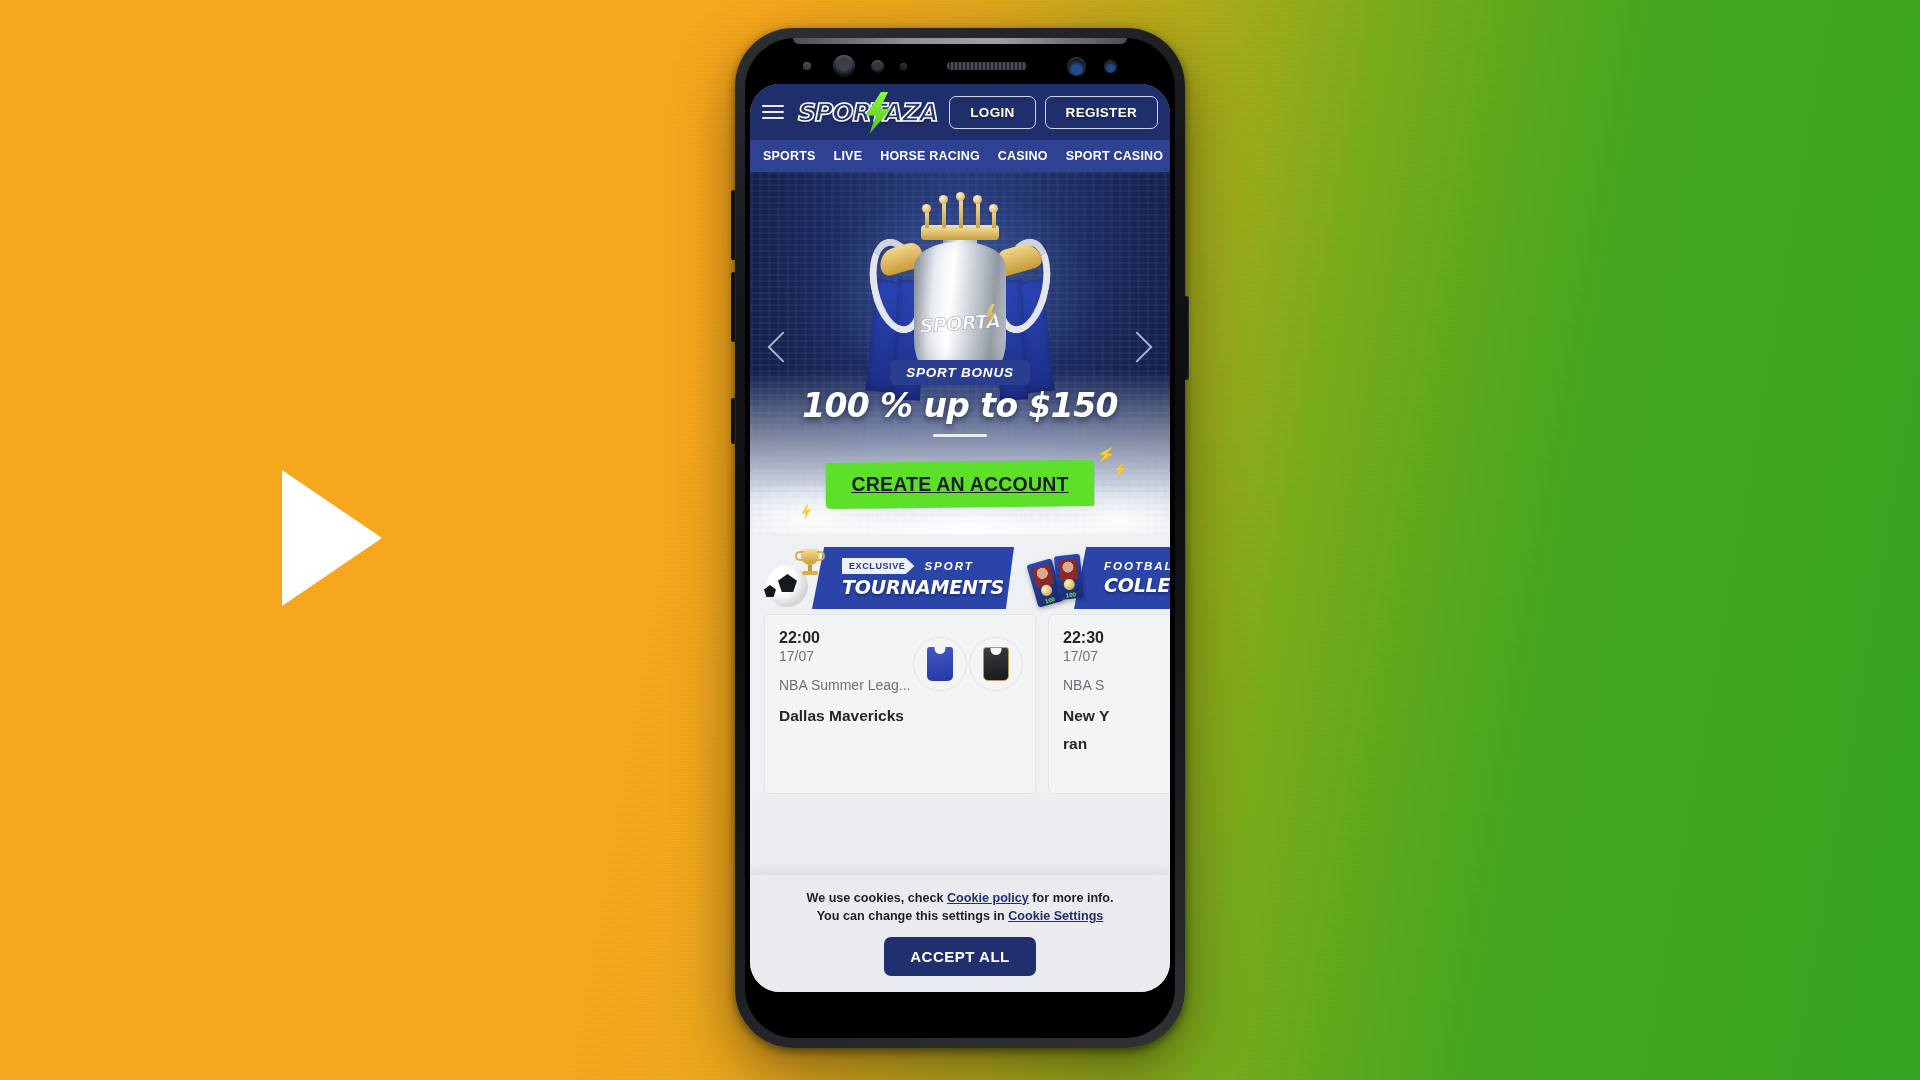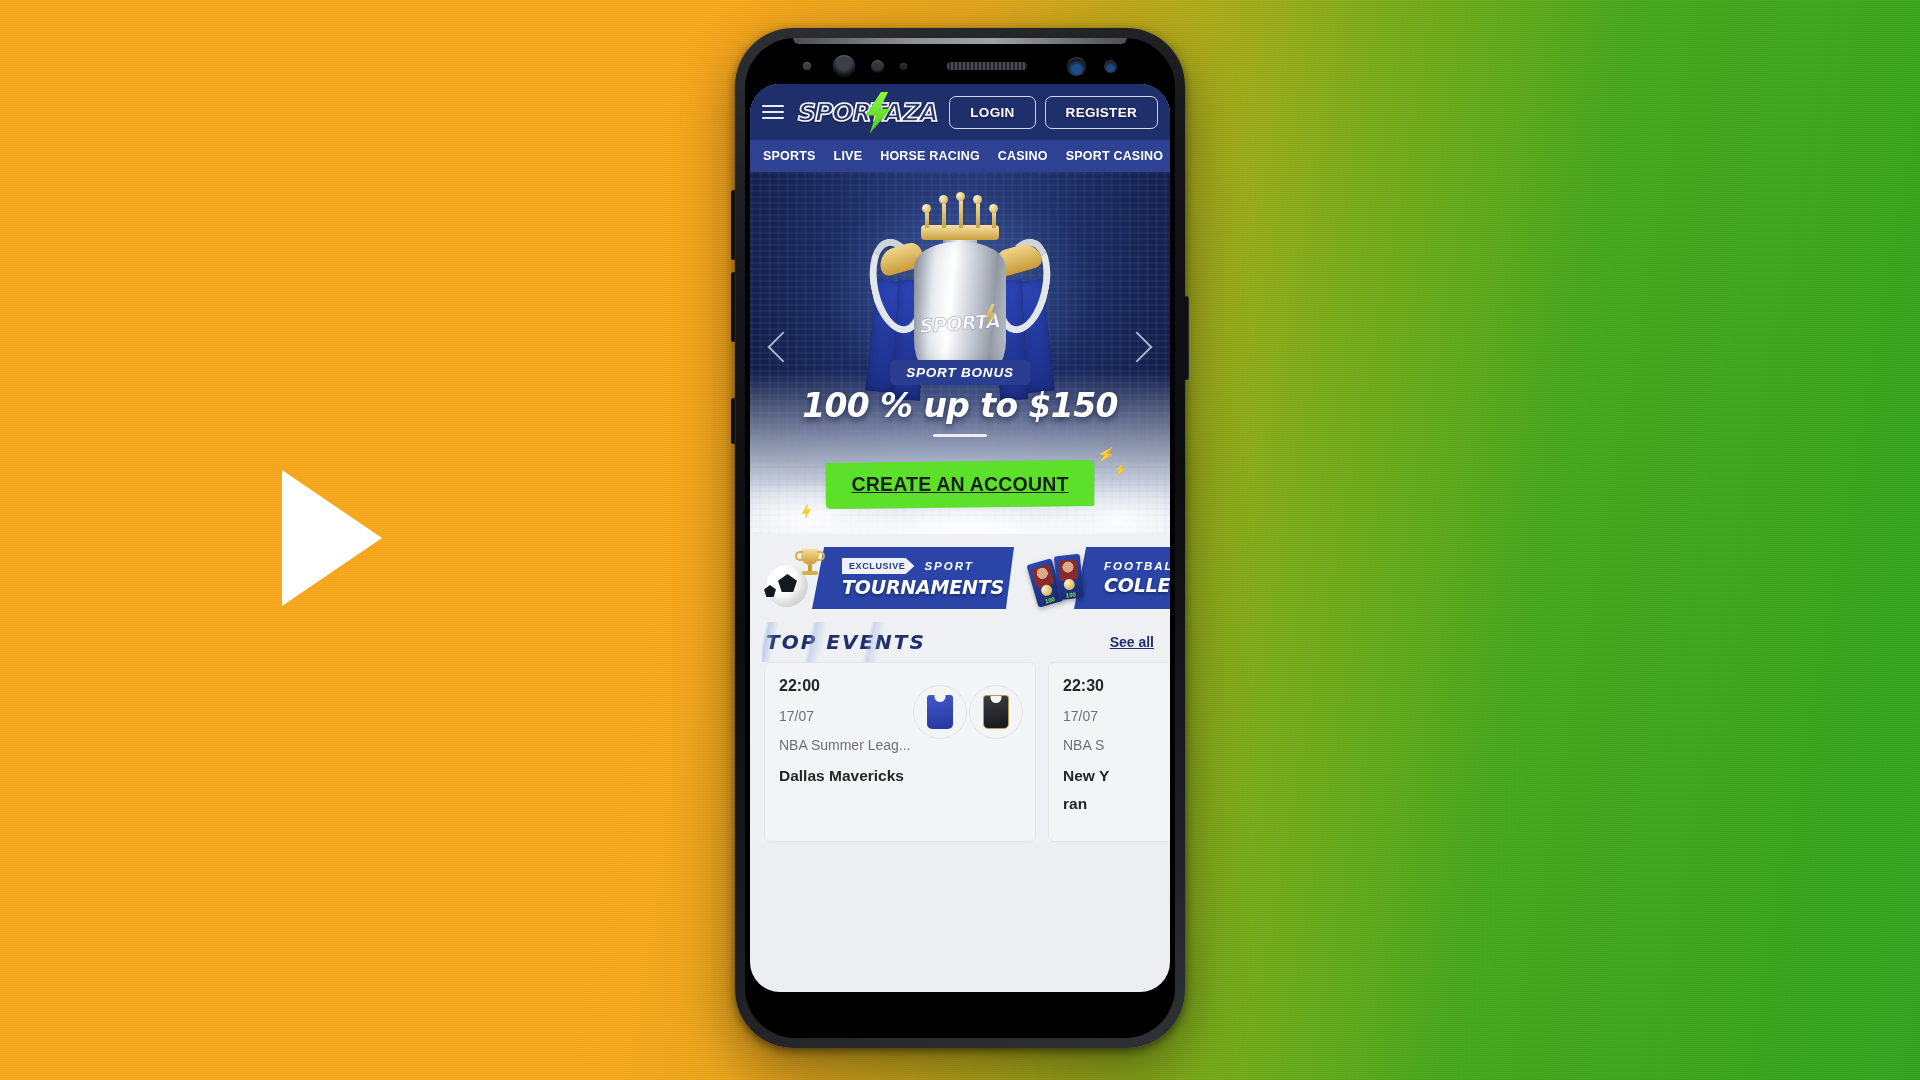--- a/index.html
+++ b/index.html
@@ -289,21 +289,21 @@
   }
   .see-all { margin-left:auto; color:#20306e; font-size: 14px; font-weight: 700;
     text-decoration: underline; cursor:pointer; }
   .events { display:flex; gap: 12px; padding: 0 0 0 14px; background:#eef0f3; }
   .event-card {
     background:#f2f4f6; border:1px solid #e2e5ea; border-radius: 6px;
     min-width: 272px; height: 180px; padding: 14px 14px 0 14px; flex:none;
     position:relative; overflow:hidden;
   }
   .ev-time { font-size: 16px; font-weight: 800; color:#23262b; }
-  .ev-date { font-size: 14px; color:#6c7178; margin-top: 13px; }
+  .ev-date { font-size: 14px; color:#6c7178; margin-top: 1px; }
   .ev-league { font-size: 14px; color:#6c7178; margin-top: 13px; white-space:nowrap; overflow:hidden; }
   .ev-team { font-size: 15.5px; font-weight: 700; color:#23262b; margin-top: 14px; white-space:nowrap; }
   .ev-team2 { font-size: 15.5px; font-weight: 700; color:#23262b; margin-top: 10px; white-space:nowrap; }
   .jerseys { position:absolute; right: 12px; top: 22px; display:flex; }
   .jcircle { width: 54px; height: 54px; border-radius:50%; border:1px solid #e0e3e8;
     display:flex; align-items:center; justify-content:center; background:#f2f4f6; }
   .jcircle + .jcircle { margin-left: 2px; }
   .jersey { width: 26px; height: 34px; position:relative; border-radius: 3px 3px 5px 5px; }
   .jersey::before { content:""; position:absolute; left:50%; top:0; transform:translateX(-50%);
     width: 11px; height: 7px; background:#f2f4f6; border-radius: 0 0 6px 6px; }
@@ -465,27 +465,20 @@
           </div>
           <div class="promo-body">
             <div class="promo-row1">
               <span class="promo-sub">FOOTBALL</span>
             </div>
             <div class="promo-main">COLLECTION</div>
           </div>
         </div>
       </div>
 
-      <div class="te-head">
-        <div class="te-title">
-          <span class="te-streak"></span>
-          <span>TOP EVENTS</span>
-        </div>
-        <span class="see-all">See all</span>
-      </div>
 
       <div class="events">
         <div class="event-card">
           <div class="ev-time">22:00</div>
           <div class="ev-date">17/07</div>
           <div class="ev-league">NBA Summer Leag...</div>
           <div class="ev-team">Dallas Mavericks</div>
           <div class="jerseys">
             <span class="jcircle">
                 <span class="jersey j-blue"></span>
@@ -498,16 +491,25 @@
 
         <div class="event-card">
           <div class="ev-time">22:30</div>
           <div class="ev-date">17/07</div>
           <div class="ev-league">NBA S</div>
           <div class="ev-team">New Y</div>
           <div class="ev-team2">ran</div>
         </div>
       </div>
 
+      <div class="cookie">
+        <div class="cookie-line">
+          <span>We use cookies, check </span><a>Cookie policy</a><span> for more info.</span>
+        </div>
+        <div class="cookie-line">
+          <span>You can change this settings in </span><a>Cookie Settings</a>
+        </div>
+        <button class="accept">ACCEPT ALL</button>
+      </div>
 
     </div>
   </div>
 </div>
 
 </body></html>

